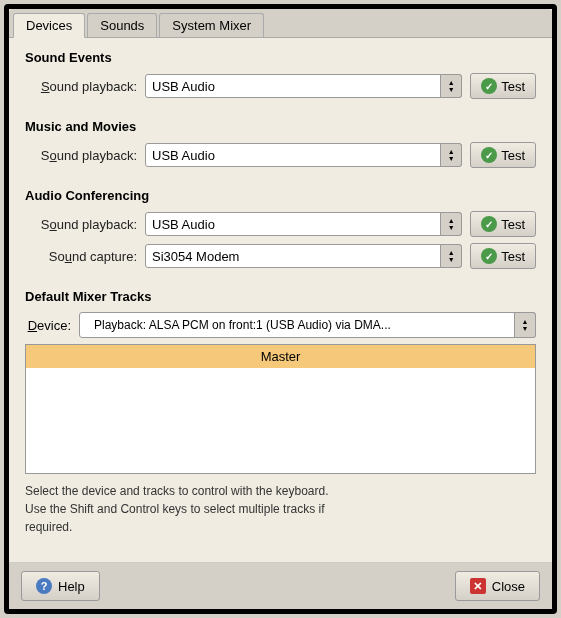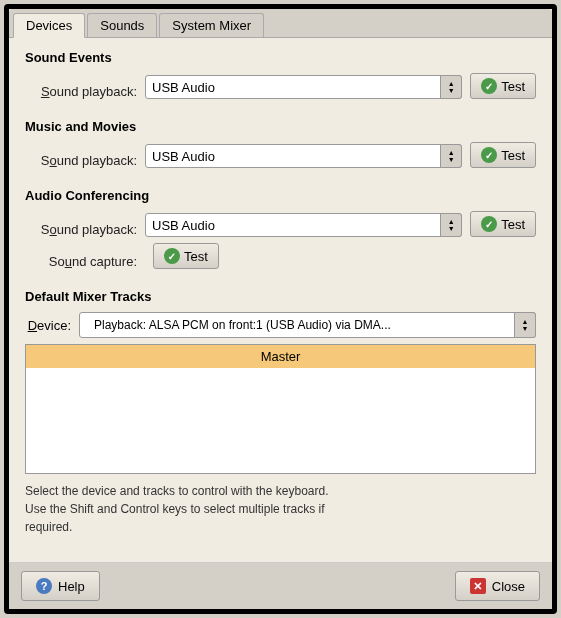--- a/index.html
+++ b/index.html
@@ -57,21 +57,21 @@
     .section-title {
       font-weight: bold;
       font-size: 13px;
       margin-bottom: 8px;
     }
     .section {
       margin-bottom: 14px;
     }
     .form-row {
       display: flex;
-      align-items: flex-end;
+      align-items: center;
       margin-bottom: 6px;
     }
     .form-label {
       width: 120px;
       text-align: right;
       padding-right: 8px;
       font-size: 13px;
       color: #222;
     }
     .form-label u { text-decoration: underline; }
@@ -298,20 +298,26 @@
         </div>
         <button class="test-btn">
           <span class="check-icon">✓</span>
           <span>Test</span>
         </button>
       </div>
       <div class="form-row">
         <label class="form-label">
           So<u>u</u>nd capture:
         </label>
+        <div class="select-wrapper">
+          <select>
+            <option value="Si3054 Modem">Si3054 Modem</option>
+          </select>
+          <div class="select-arrow"></div>
+        </div>
         <button class="test-btn">
           <span class="check-icon">✓</span>
           <span>Test</span>
         </button>
       </div>
     </div>
 
     <div class="section" style="flex:1;display:flex;flex-direction:column;">
       <div class="section-title">Default Mixer Tracks</div>
       <div class="device-row">

